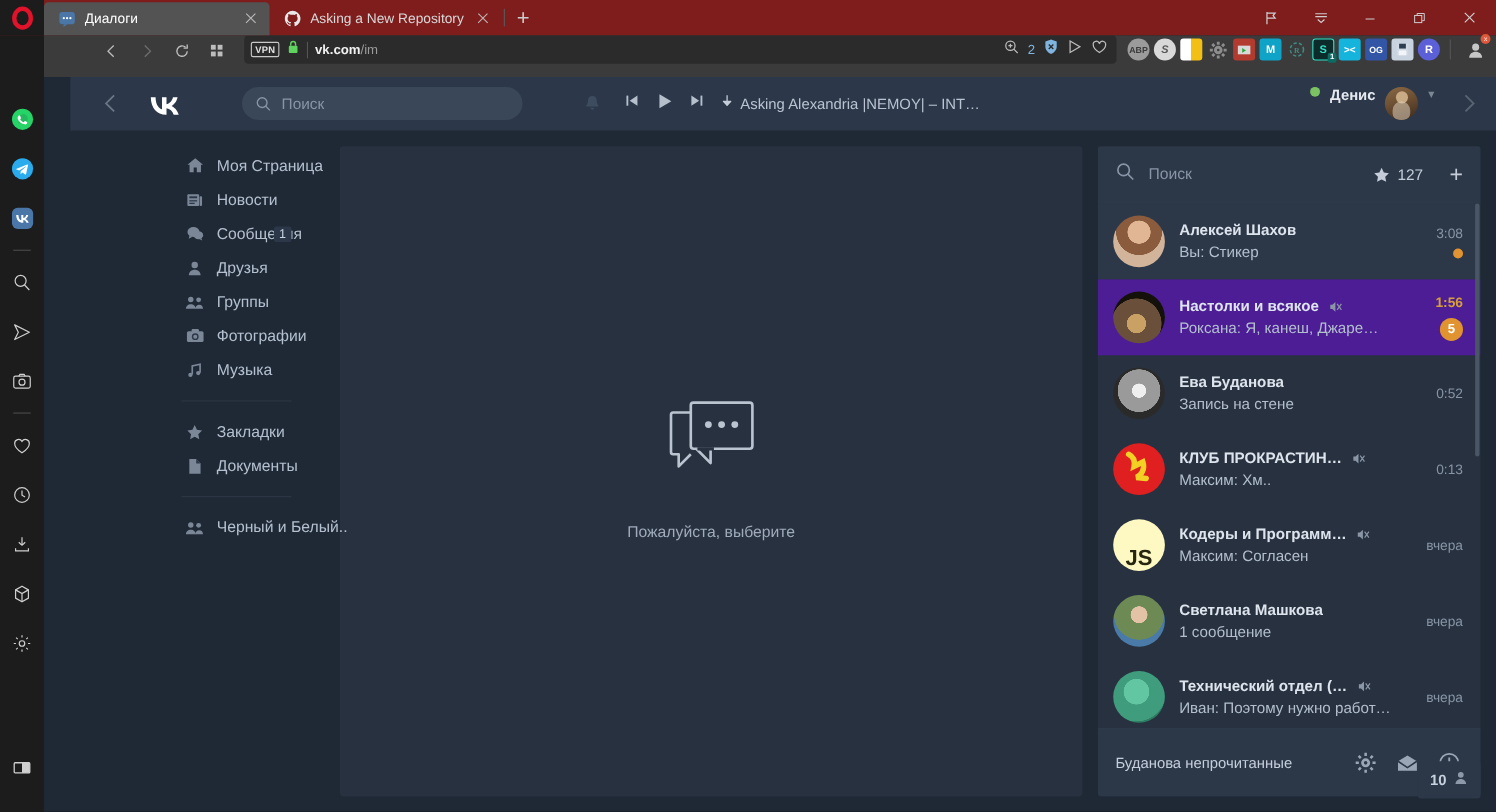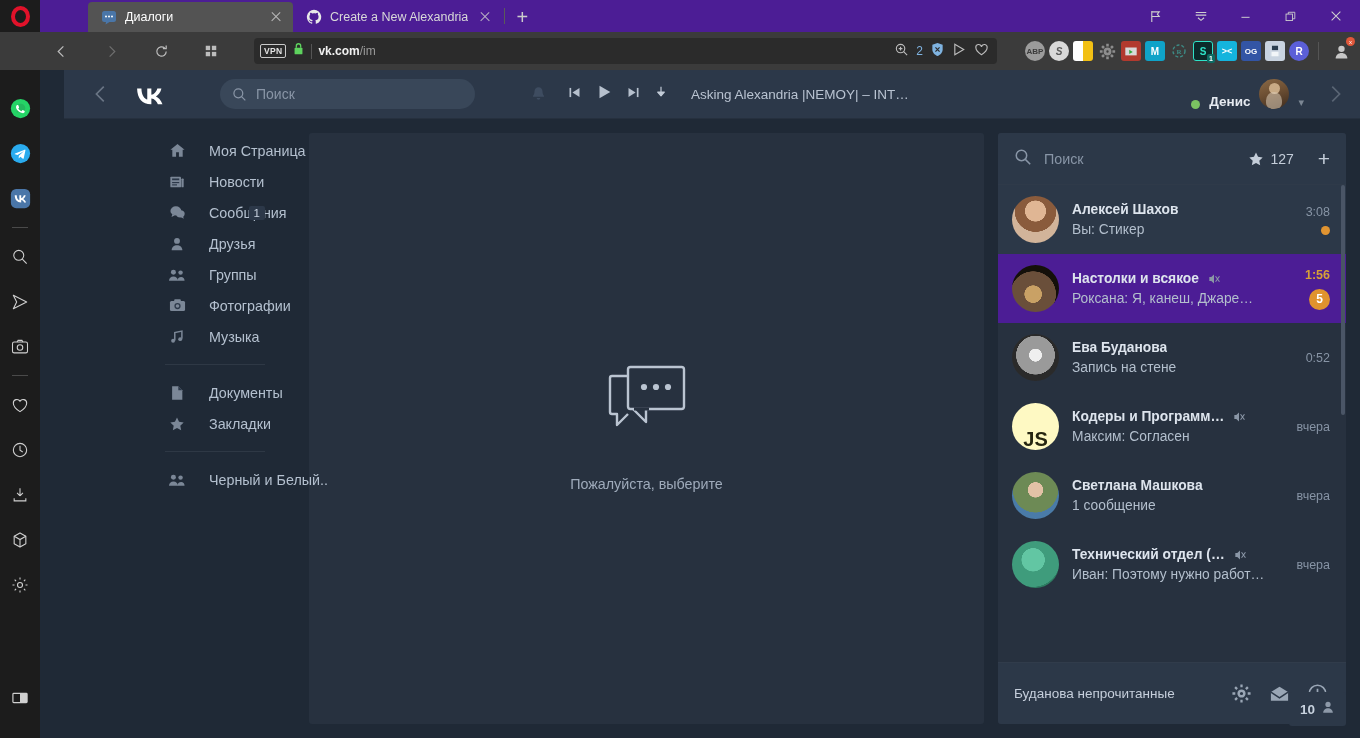--- a/index.html
+++ b/index.html
@@ -8,22 +8,22 @@
     overflow: hidden;
     font-family: "Liberation Sans", sans-serif;
     background: #1c1c1c;
   }
   body { position: relative; }
 
   
   .opera-window { position:absolute; inset:0; display:flex; flex-direction:column; }
 
   .titlebar {
-    height: 32px; background:#4c1d95; display:flex; align-items:flex-end;
-    flex: none; position:relative;gap:48px;
+    height: 32px; background:#7f1d1d; display:flex; align-items:flex-end;
+    flex: none; position:relative;
   }
   .opera-logo {
     width:40px; height:32px; display:flex; align-items:center; justify-content:center;
     background:#1c1c1c;
   }
   .opera-o {
     width:19px; height:21px; border-radius:50%;
     border: 4.5px solid #e1122a; background:#1c1c1c;
   }
   .tabs { display:flex; align-items:flex-end; height:32px; }
@@ -43,22 +43,22 @@
   .tab-ico { width:16px; height:16px; flex:none; }
   .tab-sep { width:1px; height:16px; background:#5a5a5a; align-self:center; margin:0 2px; }
   .newtab {
     width:30px; height:30px; display:flex; align-items:center; justify-content:center;
     color:#ccc; font-size:20px; line-height:1; font-weight:300;
   }
   .wincontrols { margin-left:auto; display:flex; align-items:center; height:32px; padding-right:2px; }
   .wc { width:45px; height:32px; display:flex; align-items:center; justify-content:center; color:#cfcfcf; }
 
   .toolbar {
-    height:38px; background:#3b3b3b; display:flex; align-items:center;
-    padding:0 6px 0 46px; gap:20px; flex:none;
+    height:38px; background:#3b3b3b; display:flex; align-items:flex-start;
+    padding:0 6px 0 46px; gap:2px; flex:none;margin-left:40px;
   }
   .tb-btn { width:30px; height:28px; display:flex; align-items:center; justify-content:center; color:#bdbdbd; }
   .tb-btn.disabled { color:#6e6e6e; }
   .addrbar {
     flex:1; height:26px; margin:0 8px; background:#2b2b2b; border-radius:4px;
     display:flex; align-items:center; padding:0 6px; gap:6px; min-width:0;
   }
   .vpn-badge {
     border:1.3px solid #c9c9c9; color:#e3e3e3; font-size:8.5px; font-weight:bold;
     padding:1px 3px; border-radius:2px; letter-spacing:.3px;
@@ -100,24 +100,24 @@
   }
   .vk-nav-arrow { width:50px; height:49px; display:flex; align-items:center; justify-content:center; color:#6a7585; }
   .vk-logo { width:40px; height:49px; display:flex; align-items:center; justify-content:center; margin-left:4px;}
   .vk-search {
     width:255px; height:30px; background:#394759; border-radius:16px; margin-left:50px;
     display:flex; align-items:center; gap:9px; padding:0 12px; color:#8995a6; font-size:14px;
   }
   .bell { width:38px; display:flex; align-items:center; justify-content:center; }
   .player { display:flex; align-items:center; gap:13px; margin-left:10px; color:#b6c0cd; }
   .track {
-    display:flex; align-items:center; gap:23px; margin-left:13px; color:#b9c3d1; font-size:13.5px;
+    display:flex; align-items:center; gap:5px; margin-left:13px; color:#b9c3d1; font-size:13.5px;
     white-space:nowrap;
   }
-  .vk-user { display:flex; align-items:flex-end; gap:9px; margin-left:auto; padding-right:6px;}
+  .vk-user { display:flex; align-items:flex-start; gap:9px; margin-left:auto; padding-right:6px;}
   .status-dot { width:9px; height:9px; border-radius:50%; background:#7bc362; }
   .vk-user-name { color:#e6eaf0; font-size:13.5px; font-weight:bold; }
   .vk-avatar {
     width:30px; height:30px; border-radius:50%; overflow:hidden; flex:none;
     background:linear-gradient(160deg,#8b6a46 0%,#6d4f33 45%,#3b2a1d 100%);
     position:relative;
   }
   .vk-avatar::after{
     content:''; position:absolute; left:7px; top:13px; width:16px; height:17px; border-radius:50% 50% 6px 6px;
     background:rgba(220,205,185,.55);
@@ -128,21 +128,21 @@
   }
   .caret { color:#7d8794; font-size:11px; }
 
   .vkbody { flex:1; display:flex; min-height:0; }
 
   
   .vkmenu { width:245px; flex:none; padding:16px 0 0 0; }
   .mi { display:flex; align-items:center; height:31px; padding:0 0 0 101px; position:relative; color:#b4c0cf; font-size:14.3px; }
   .mi .micon { position:absolute; left:104px; top:50%; transform:translateY(-50%); color:#7b8797; width:18px; height:18px;
                display:flex; align-items:center; justify-content:center;}
-  .mi .mlabel { margin-left:44px; white-space:nowrap;text-align:center; }
+  .mi .mlabel { margin-left:32px; white-space:nowrap;text-align:center; }
   .mi .mcount {
     position:absolute; right:44px; top:50%; transform:translateY(-50%);
     background:#2c3849; color:#c9d3e0; font-size:11.5px; border-radius:2px; padding:1px 5px;
   }
   .menu-sep { height:1px; background:#2e3845; margin:12px 44px 12px 101px; }
 
   
   .center {
     flex:1; background:#27313f; margin:14px 0 14px 0; border-radius:3px;
     display:flex; align-items:center; justify-content:center; flex-direction:column; min-width:0;
@@ -225,21 +225,21 @@
         <span class="tab-title">Диалоги</span>
         <span class="tab-close"></span>
       </div>
 
       <div class="tab">
         <span class="tab-ico">
           <svg viewBox="0 0 16 16" width="16" height="16">
               <path fill="#e8e8e8" d="M8 .8A7.2 7.2 0 0 0 5.7 14.8c.36.07.5-.15.5-.34v-1.2c-2 .44-2.43-.97-2.43-.97-.33-.84-.8-1.06-.8-1.06-.66-.45.05-.44.05-.44.73.05 1.11.75 1.11.75.65 1.1 1.7.79 2.12.6.06-.47.25-.79.46-.97-1.6-.18-3.28-.8-3.28-3.56 0-.79.28-1.43.74-1.93-.07-.18-.32-.91.07-1.9 0 0 .6-.2 1.97.73A6.9 6.9 0 0 1 8 4.3c.61 0 1.22.08 1.79.24 1.37-.93 1.97-.73 1.97-.73.39.99.14 1.72.07 1.9.46.5.74 1.14.74 1.93 0 2.77-1.69 3.38-3.3 3.56.26.22.49.66.49 1.33v1.97c0 .19.13.42.5.34A7.2 7.2 0 0 0 8 .8z"></path>
             </svg>
         </span>
-        <span class="tab-title">Create a New Alexandria</span>
+        <span class="tab-title">Asking a New Repository</span>
         <span class="tab-close"></span>
       </div>
 
       <div class="tab-sep"></div>
       <div class="newtab">+</div>
     </div>
 
     <div class="wincontrols">
       <div class="wc">
         <svg viewBox="0 0 14 14" width="13" height="13">
@@ -617,34 +617,34 @@
             </span>
             <span class="mlabel">Музыка</span>
           </div>
 
 
           <div class="menu-sep"></div>
 
           <div class="mi">
             <span class="micon">
               <svg viewBox="0 0 18 18" width="16" height="16">
+                  <path d="M9 1.6l2.3 4.9 5.2.7-3.8 3.7 1 5.2L9 13.6l-4.7 2.5 1-5.2L1.5 7.2l5.2-.7z" fill="#7b8797"></path>
+                </svg>
+            </span>
+            <span class="mlabel">Закладки</span>
+          </div>
+
+          <div class="mi">
+            <span class="micon">
+              <svg viewBox="0 0 18 18" width="16" height="16">
                   <path d="M3.5 1.5h7L15 6v10.5H3.5z" fill="#7b8797"></path>
                   <path d="M10.5 1.5V6H15" fill="#2c3849"></path>
                 </svg>
             </span>
             <span class="mlabel">Документы</span>
-          </div>
-
-          <div class="mi">
-            <span class="micon">
-              <svg viewBox="0 0 18 18" width="16" height="16">
-                  <path d="M9 1.6l2.3 4.9 5.2.7-3.8 3.7 1 5.2L9 13.6l-4.7 2.5 1-5.2L1.5 7.2l5.2-.7z" fill="#7b8797"></path>
-                </svg>
-            </span>
-            <span class="mlabel">Закладки</span>
           </div>
 
           <div class="menu-sep"></div>
 
           <div class="mi">
             <span class="micon">
               <svg viewBox="0 0 20 18" width="18" height="16">
                   <circle cx="6" cy="6" r="2.8" fill="#7b8797"></circle>
                   <circle cx="14" cy="6.3" r="2.5" fill="#7b8797"></circle>
                   <path d="M1 15.5c0-2.8 2.2-4.8 5-4.8s5 2 5 4.8z" fill="#7b8797"></path>
@@ -733,20 +733,42 @@
                 <span class="chat-line1">
                   <span class="chat-name">Ева Буданова</span>
                 </span>
                 <span class="chat-prev">Запись на стене</span>
               </span>
               <span class="chat-right">
                 <span class="chat-time">0:52</span>
               </span>
             </div>
 
+            <div class="chat-row">
+              <span class="av" style="background:#e02020">
+                <svg viewBox="0 0 47 47" width="47" height="47" style="position:absolute;inset:0">
+                    <path d="M14 10c4 2 6 6 5 11l8-4c2 6-1 12-6 14l9 1" fill="none" stroke="#f2d024" stroke-width="5" stroke-linecap="round"></path>
+                  </svg>
+              </span>
+              <span class="chat-main">
+                <span class="chat-line1">
+                  <span class="chat-name">КЛУБ ПРОКРАСТИН…</span>
+                  <span class="mute">
+                    <svg viewBox="0 0 18 18" width="14" height="14">
+                        <path d="M3 6.5h2.5L9 3.3v11.4L5.5 11.5H3z" fill="#8a96a6"></path>
+                        <path d="M11 5.5l5 7M16 5.5l-5 7" stroke="#8a96a6" stroke-width="1.4"></path>
+                      </svg>
+                  </span>
+                </span>
+                <span class="chat-prev">Максим: Хм..</span>
+              </span>
+              <span class="chat-right">
+                <span class="chat-time">0:13</span>
+              </span>
+            </div>
 
             <div class="chat-row">
               <span class="av" style="background:#fef9c3;display:flex;align-items:flex-end;justify-content:center">
                 <span style="font:bold 20px 'Liberation Sans',sans-serif;color:#262611;line-height:22px">JS</span>
               </span>
               <span class="chat-main">
                 <span class="chat-line1">
                   <span class="chat-name">Кодеры и Программ…</span>
                   <span class="mute">
                     <svg viewBox="0 0 18 18" width="14" height="14">

